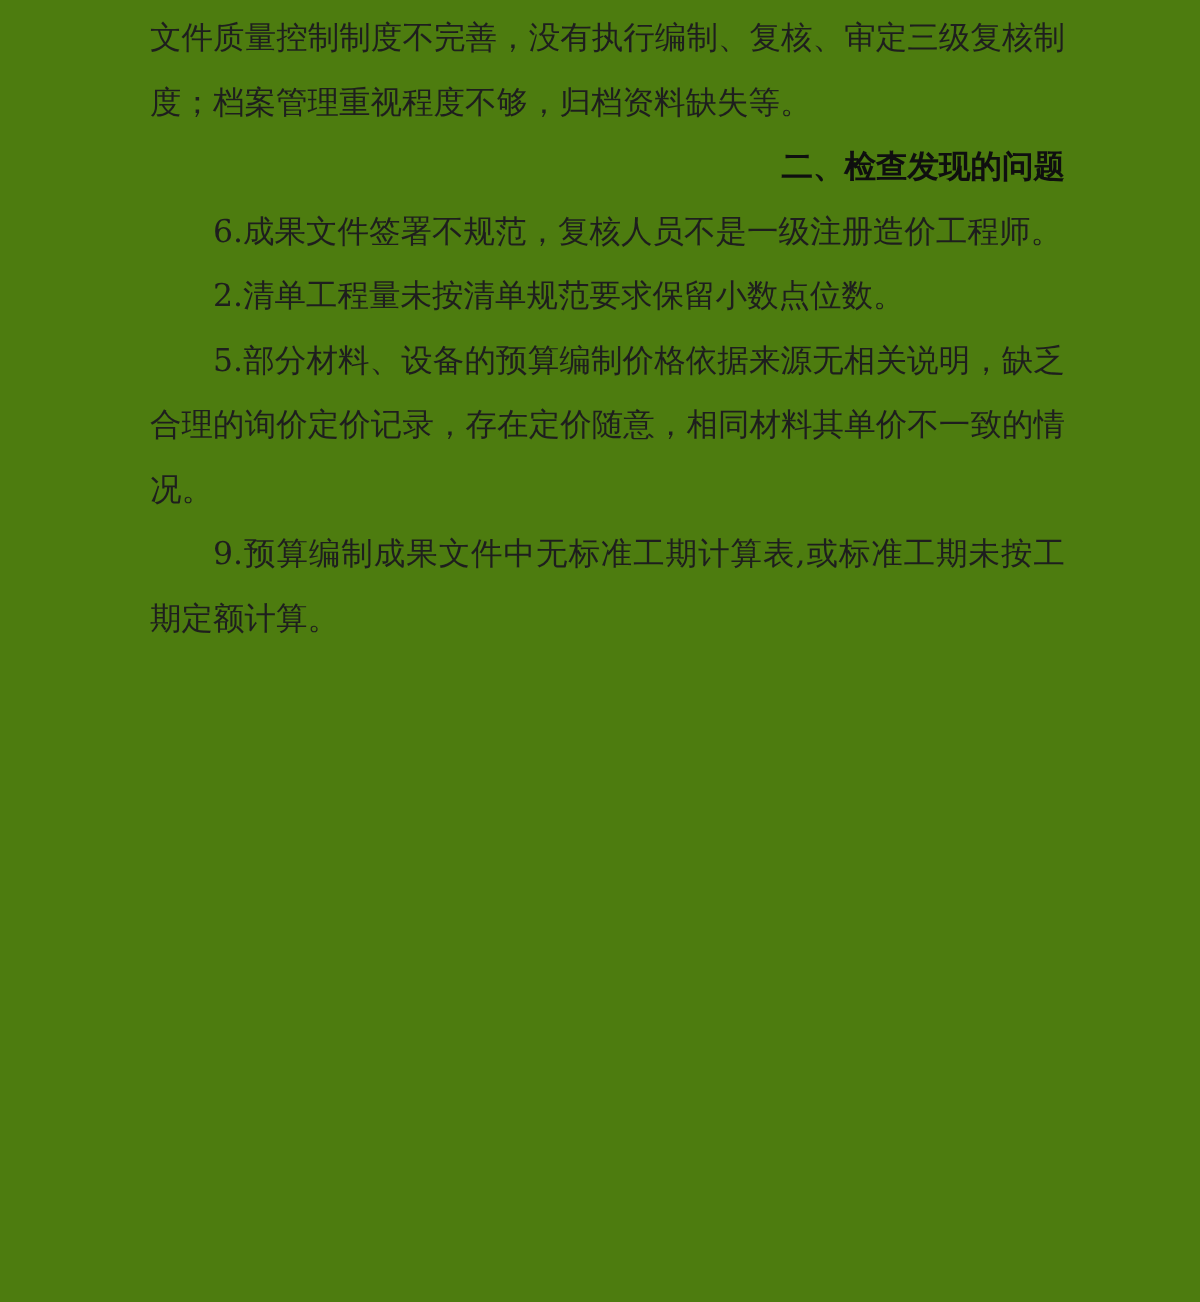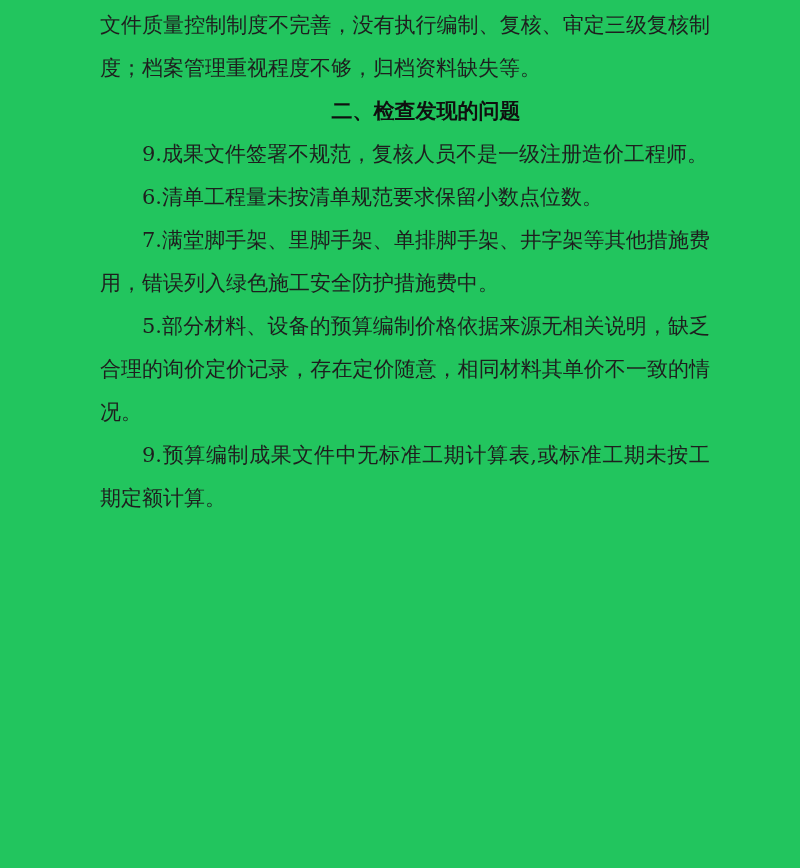--- a/index.html
+++ b/index.html
@@ -10,61 +10,60 @@
   body {
     width: 800px;
     height: 868px;
     overflow: hidden;
   }
   .page {
     box-sizing: border-box;
     width: 800px;
     height: 868px;
     padding: 4px 90px 0 100px;
-    background: #22c55e;
+    background: #4d7c0f;
   }
   .para {
     margin: 0;
     font-family: "DejaVu Serif", "Liberation Serif", serif;
     font-size: 21px;
     line-height: 43px;
     color: #1e1e1e;
     text-align: justify;
     text-indent: 2em;
     word-break: break-all;
   }
   .para.no-indent {
     text-indent: 0;
   }
   .para.heading {
     font-family: "DejaVu Sans", "Liberation Sans", sans-serif;
     font-weight: 700;
     color: #0f0f0f;
-    text-align: center;
+    text-align: right;
   }
   .para.subheading {
     letter-spacing: 0.5px;
   }
 </style>
 </head>
 <body>
 
 <div class="page">
   <p class="para no-indent">文件质量控制制度不完善，没有执行编制、复核、审定三级复核制度；档案管理重视程度不够，归档资料缺失等。</p>
 
   <p class="para heading">二、检查发现的问题</p>
 
 
 
-  <p class="para">9.成果文件签署不规范，复核人员不是一级注册造价工程师。</p>
+  <p class="para">6.成果文件签署不规范，复核人员不是一级注册造价工程师。</p>
 
 
 
 
-  <p class="para">6.清单工程量未按清单规范要求保留小数点位数。</p>
+  <p class="para">2.清单工程量未按清单规范要求保留小数点位数。</p>
 
-  <p class="para">7.满堂脚手架、里脚手架、单排脚手架、井字架等其他措施费用，错误列入绿色施工安全防护措施费中。</p>
 
   <p class="para">5.部分材料、设备的预算编制价格依据来源无相关说明，缺乏合理的询价定价记录，存在定价随意，相同材料其单价不一致的情况。</p>
 
   <p class="para">9.预算编制成果文件中无标准工期计算表,或标准工期未按工期定额计算。</p>
 
 </div>
 
 </body></html>

